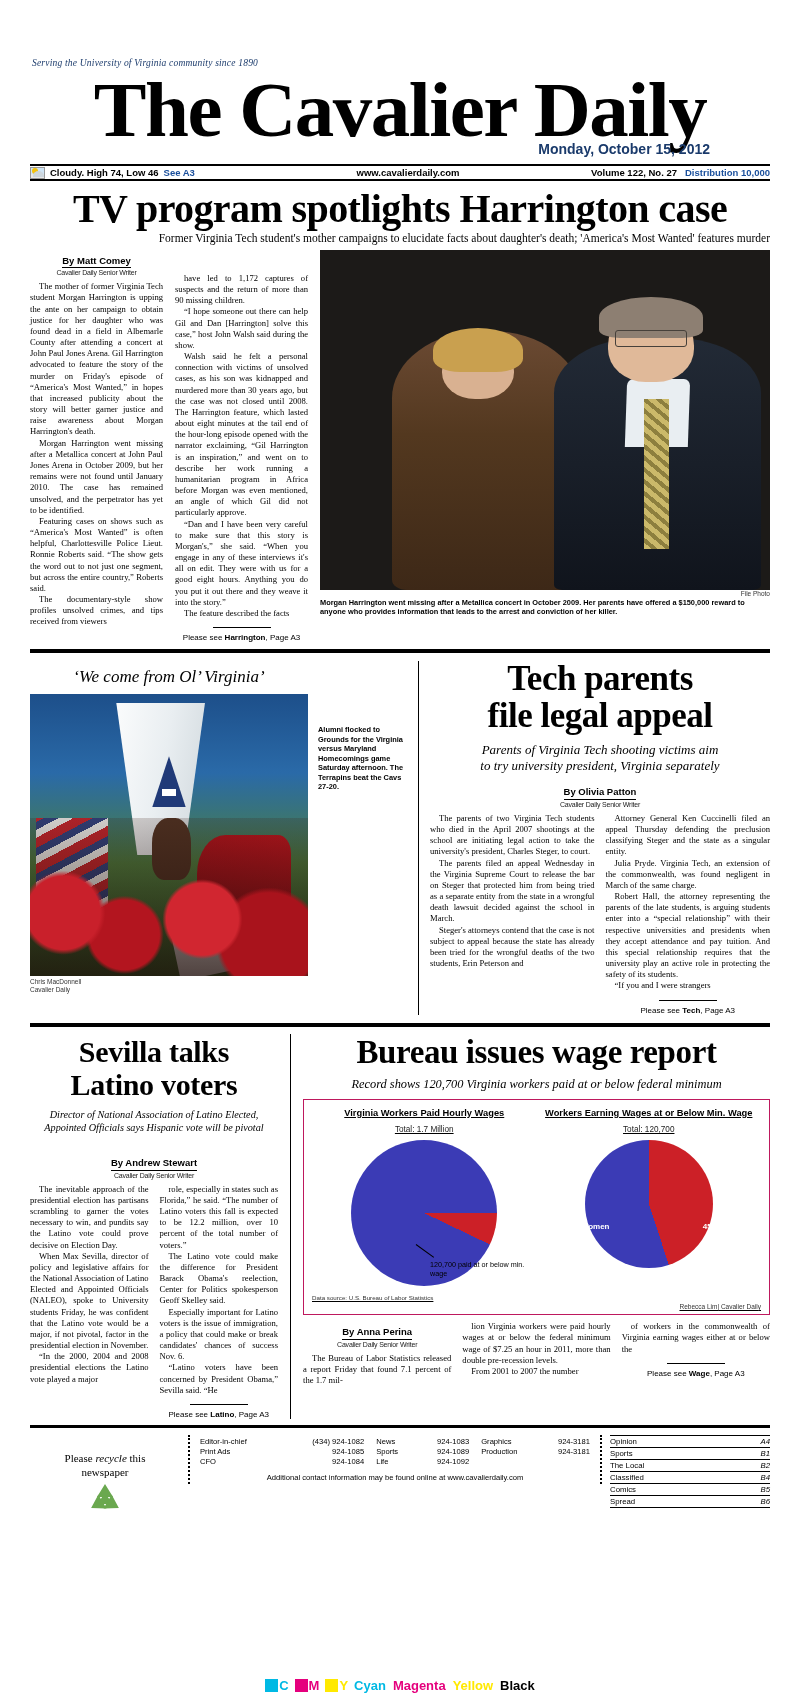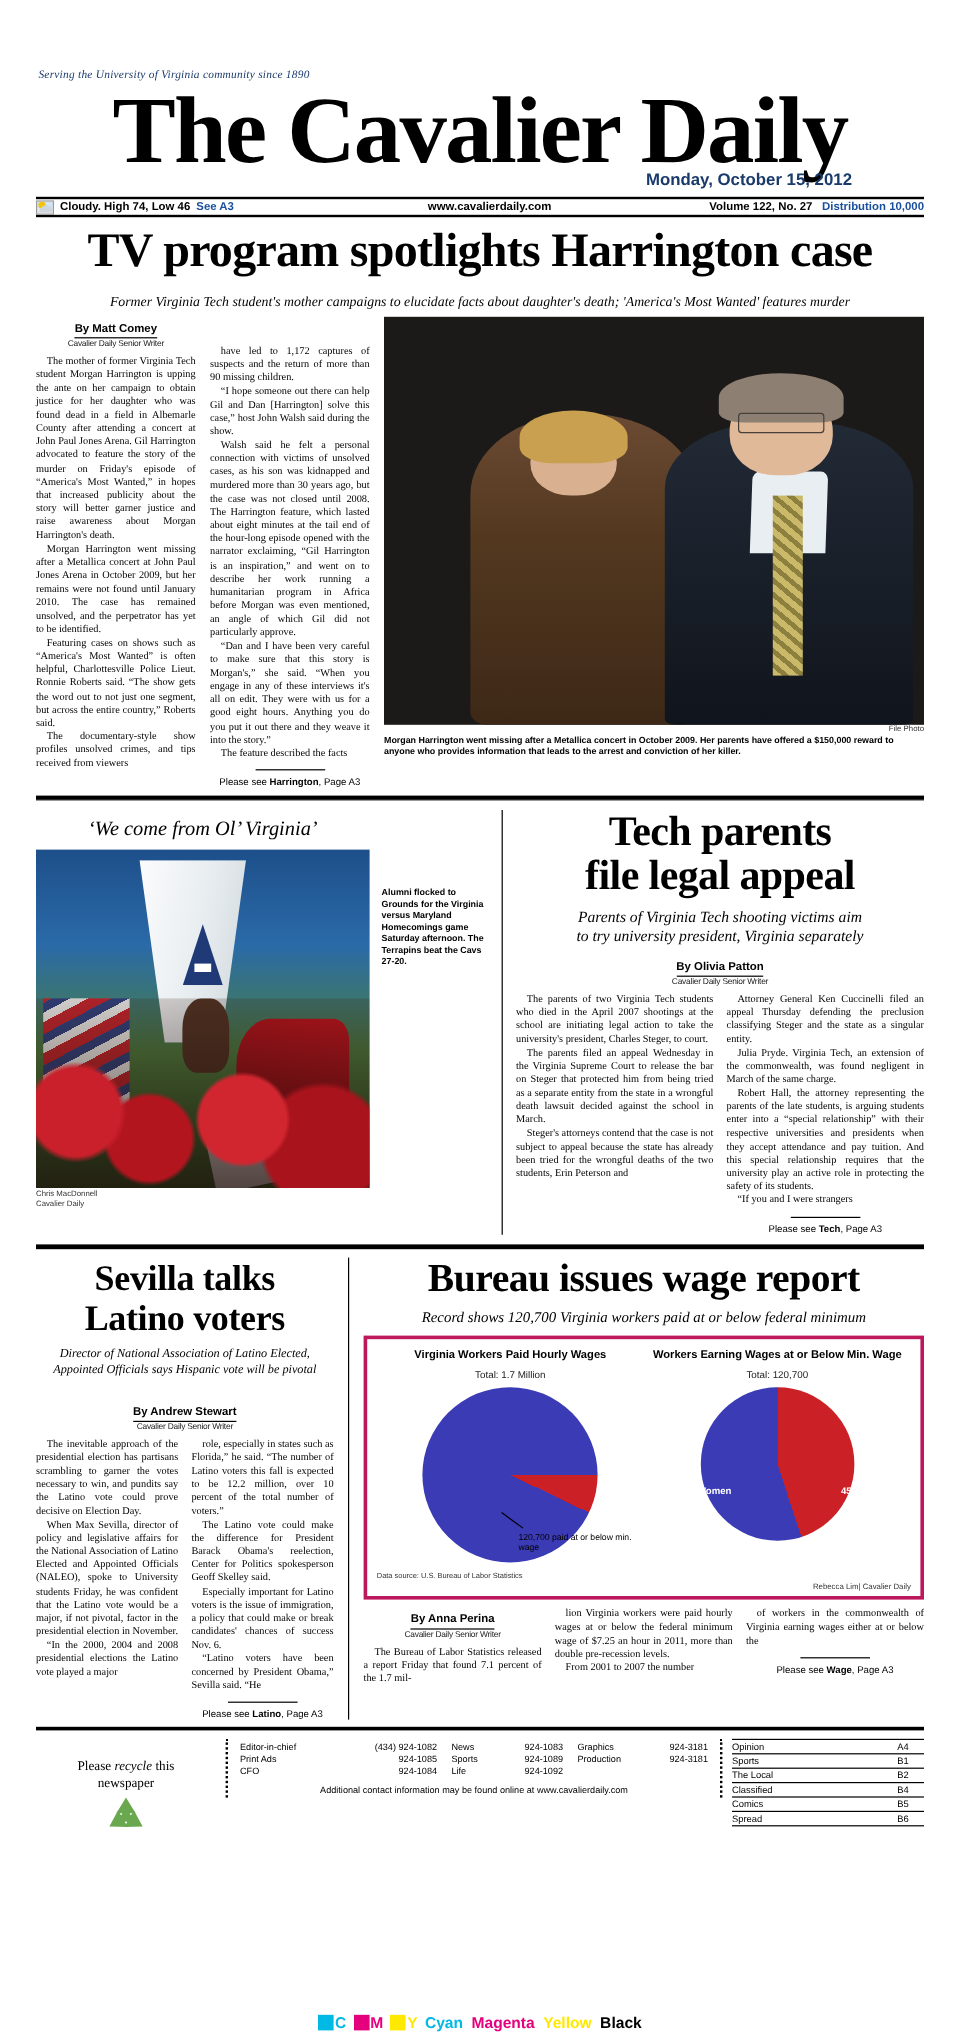--- a/index.html
+++ b/index.html
@@ -83,24 +83,23 @@
     font-weight: bold;
     font-size: 40px;
     line-height: 1.02;
     letter-spacing: -.6px;
     text-align: center;
     margin-top: 8px;
     white-space: nowrap;
   }
   .deck {
     font-family: "Liberation Serif", serif;
-    font-style: italic;
     font-size: 11.5px;
-    text-align: center;
-    margin-top: 16px;
+    text-align: right;
+    margin-top: 2px;
     margin-bottom: 6px;
   }
   .byline {
     text-align: center;
     font-family: "Liberation Sans", sans-serif;
     font-weight: bold;
     font-size: 9.5px;
     border-bottom: 1px solid #000;
     display: inline-block;
     padding-bottom: 1px;
@@ -280,21 +279,21 @@
   .deck4 {
     font-family: "Liberation Serif", serif;
     font-style: italic;
     font-size: 12.4px;
     text-align: center;
     margin-top: 6px;
     margin-bottom: 7px;
   }
 
   
-  .gfxbox { border: 3px solid #be185d; padding: 8px 8px 4px; position: relative; }
+  .gfxbox { border: 1px solid #be185d; padding: 8px 8px 4px; position: relative; text-decoration: underline; }
   .gfx-grid { display: grid; grid-template-columns: 1fr 1fr; }
   .gfx-title {
     font-family: "Liberation Sans", sans-serif;
     font-weight: bold; font-size: 9.3px; text-align: center; line-height: 1.25;
   }
   .gfx-total {
     font-family: "Liberation Sans", sans-serif;
     font-size: 8.2px; text-align: center; margin-top: 6px; color: #222;
   }
   .pie-wrap { position: relative; height: 150px; margin-top: 6px; }
@@ -331,21 +330,21 @@
     font-family: "Liberation Sans", sans-serif; font-size: 7.6px;
     border-left: 2px dotted #000; border-right: 2px dotted #000; padding: 2px 10px;
   }
   .contact table { width: 100%; border-collapse: collapse; }
   .contact td { padding: 0.5px 0; white-space: nowrap; }
   .contact td.num { text-align: right; padding-right: 12px; }
   .contact-note { text-align: center; margin-top: 6px; font-size: 7.6px; }
   .index { font-family: "Liberation Sans", sans-serif; font-size: 7.8px; }
   .index table { width: 100%; border-collapse: collapse; }
   .index td { border-bottom: 1px solid #000; padding: 1px 0; }
-  .index td.pg { text-align: center; }
+  .index td.pg { text-align: right; font-style: italic; }
   .index tr:first-child td { border-top: 1px solid #000; }
 
   
   #colorbar { position: absolute; left: 0; bottom: 6px; width: 800px;
     display: flex; justify-content: center; align-items: center; gap: 0;
     font-family: "Liberation Sans", sans-serif; font-size: 13px; font-weight: bold; }
   .cb-sw { display: inline-block; width: 13px; height: 13px; margin-right: 1px; }
   .cb-item { display: inline-flex; align-items: center; margin-right: 6px; }
   .cb-c { color: #00b9e4; } .cb-m { color: #e5007d; } .cb-y { color: #ffe900; } .cb-k { color: #000; }
 </style>

